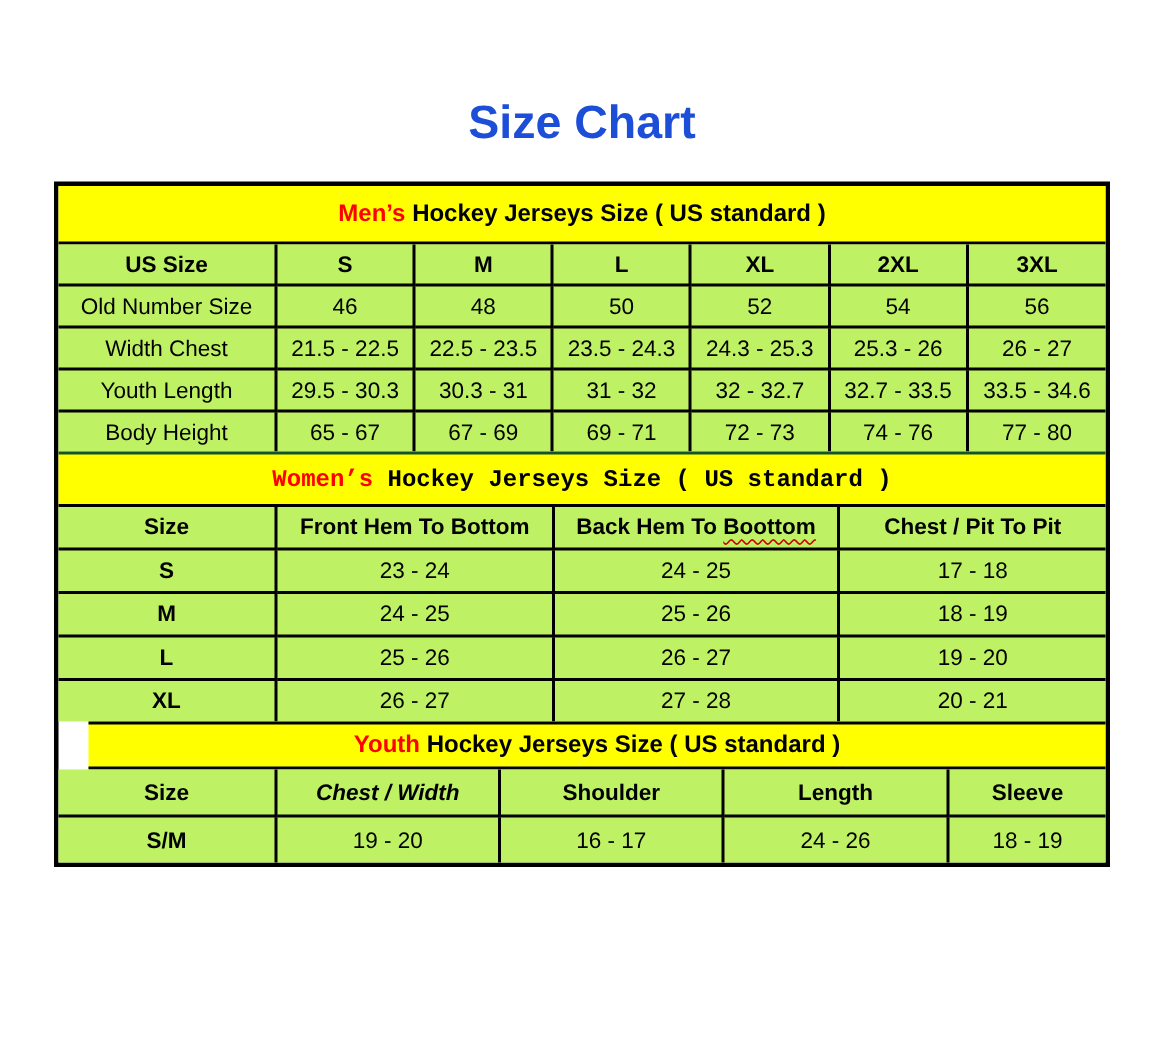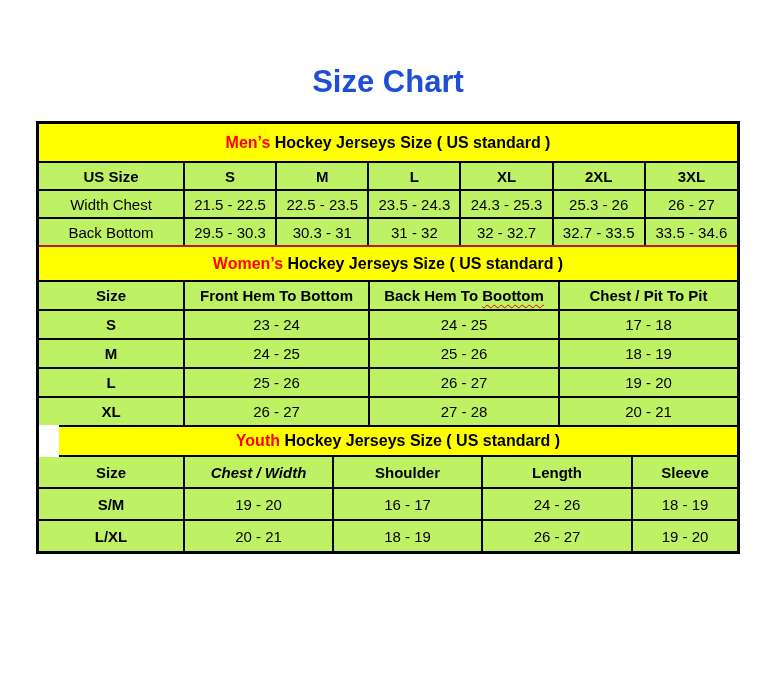--- a/index.html
+++ b/index.html
@@ -33,21 +33,21 @@
     text-align: right;
     font-weight: bold;
     font-size: 16px;
     color: #000;
     display: flex;
     align-items: center;
     justify-content: center;
     white-space: pre-wrap;
   }
   #banner-men   { height: 37px; }
-  #banner-women { height: 33px; border-top: 2px solid #b91c1c; }
+  #banner-women { height: 33px; border-top: 2px solid #14532d; font-family: Liberation Mono, monospace; }
   #banner-youth { height: 28px; border-top: 2px solid #000; margin-left: 20px; }
   .hl { color: #FF0000; }
   .size-table {
     border-collapse: collapse;
     border: hidden;           
     table-layout: fixed;
     width: 100%;
     background: #bef264;
   }
   .size-table th, .size-table td {
@@ -98,37 +98,55 @@
             <th><span>S</span></th>
             <th><span>M</span></th>
             <th><span>L</span></th>
             <th><span>XL</span></th>
             <th><span>2XL</span></th>
             <th><span>3XL</span></th>
           </tr>
         </thead>
         <tbody>
           <tr>
+            <td class="row-label">Old Number Size</td>
+            <td>46</td>
+            <td>48</td>
+            <td>50</td>
+            <td>52</td>
+            <td>54</td>
+            <td>56</td>
+          </tr>
+          <tr>
             <td class="row-label">Width Chest</td>
             <td>21.5 - 22.5</td>
             <td>22.5 - 23.5</td>
             <td>23.5 - 24.3</td>
             <td>24.3 - 25.3</td>
             <td>25.3 - 26</td>
             <td>26 - 27</td>
           </tr>
           <tr>
-            <td class="row-label">Back Bottom</td>
+            <td class="row-label">Youth Length</td>
             <td>29.5 - 30.3</td>
             <td>30.3 - 31</td>
             <td>31 - 32</td>
             <td>32 - 32.7</td>
             <td>32.7 - 33.5</td>
             <td>33.5 - 34.6</td>
           </tr>
+          <tr>
+            <td class="row-label">Body Height</td>
+            <td>65 - 67</td>
+            <td>67 - 69</td>
+            <td>69 - 71</td>
+            <td>72 - 73</td>
+            <td>74 - 76</td>
+            <td>77 - 80</td>
+          </tr>
         </tbody>
       </table>
   </section>
 
   <section>
     <div class="banner" id="banner-women"><span class="hl">Women’s</span><span> Hockey Jerseys Size ( US standard )</span></div>
     <table class="size-table bold-labels" id="table-women">
         <thead>
           <tr>
             <th><span>Size</span></th>
@@ -179,24 +197,17 @@
           </tr>
         </thead>
         <tbody>
           <tr>
             <td class="row-label">S/M</td>
             <td>19 - 20</td>
             <td>16 - 17</td>
             <td>24 - 26</td>
             <td>18 - 19</td>
           </tr>
-          <tr>
-            <td class="row-label">L/XL</td>
-            <td>20 - 21</td>
-            <td>18 - 19</td>
-            <td>26 - 27</td>
-            <td>19 - 20</td>
-          </tr>
         </tbody>
       </table>
   </section>
 
 </div>
 
 </body></html>

